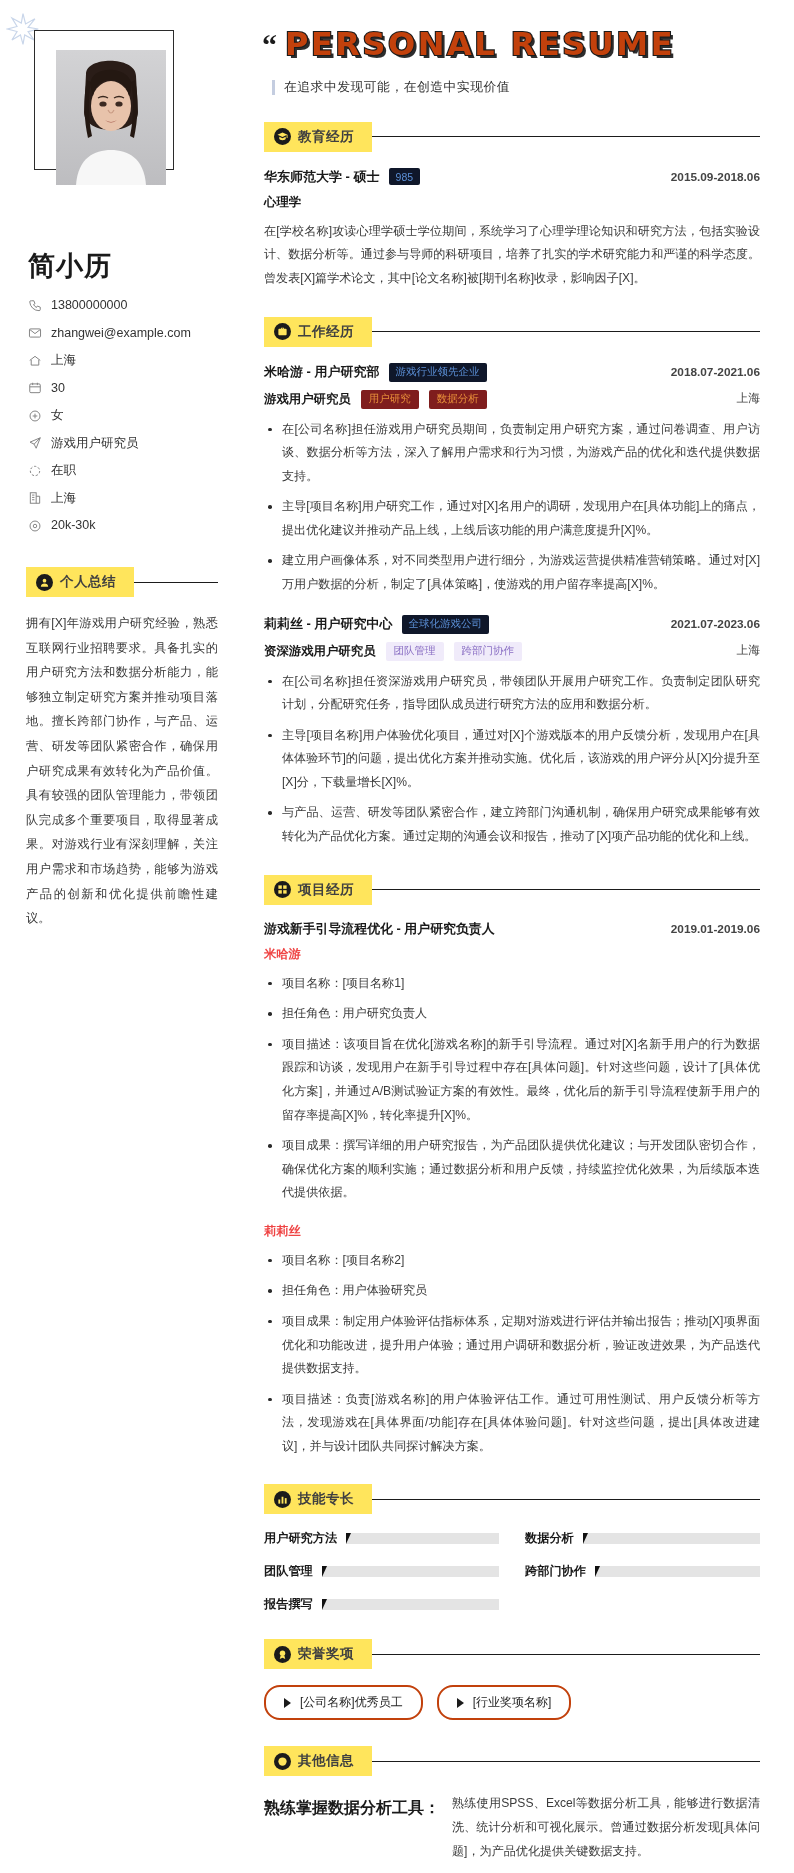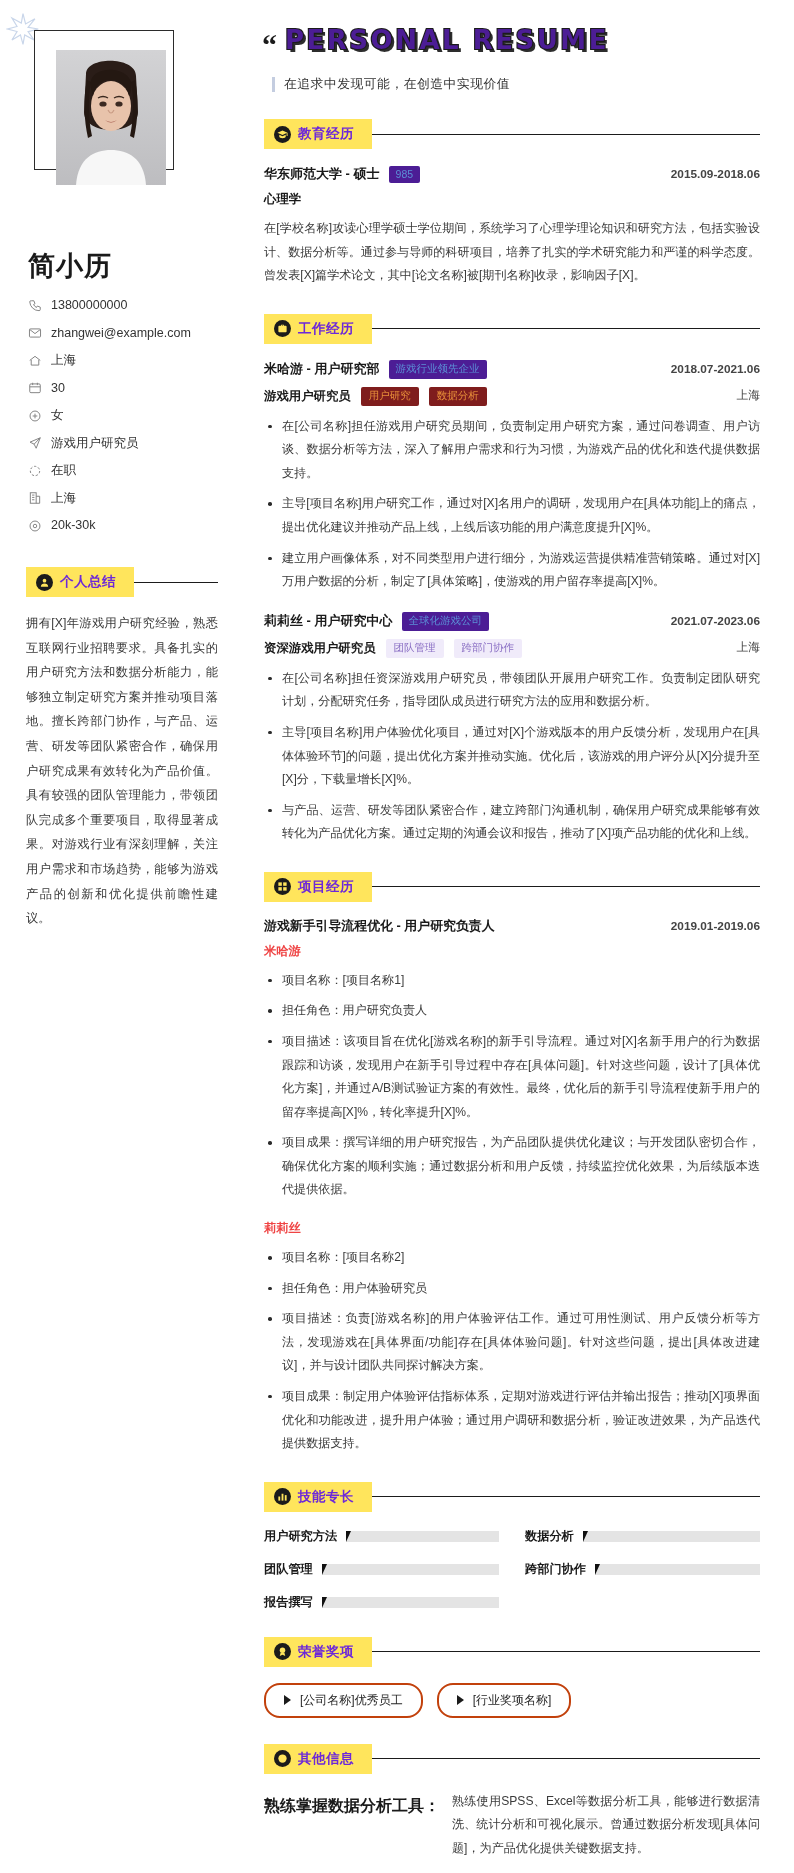--- a/index.html
+++ b/index.html
@@ -100,21 +100,21 @@
   .chip-badge {
     width: 17px; height: 17px; border-radius: 50%;
     background: #1b1b1b;
     display: inline-flex; align-items: center; justify-content: center;
     flex: 0 0 17px;
   }
   .chip-badge svg { display: block; }
   .chip-title {
     font-size: 13.5px;
     font-weight: bold;
-    color: #6d28d9;
+    color: #404040;
     letter-spacing: .5px;
     white-space: nowrap;
   }
   .chip-rule {
     flex: 1 1 auto;
     height: 1px;
     background: #1b1b1b;
     margin-left: -4px;
     position: relative;
     z-index: 1;
@@ -144,24 +144,24 @@
   .quote-mark {
     font-size: 30px;
     line-height: 1;
     color: #1b1b1b;
     font-family: "Liberation Serif", serif;
     font-weight: bold;
     margin-top: 4px;
   }
   .bubble-title {
     font-family: "DejaVu Sans", sans-serif;
-    font-size: 26px;
+    font-size: 32px;
     font-weight: bold;
     letter-spacing: 2.5px;
-    color: #4c1d95;
+    color: #c2410c;
     -webkit-text-stroke: 2.2px #1b1b1b;
     paint-order: stroke fill;
     text-shadow: 3px 3px 0 rgba(27,27,27,.92);
     white-space: nowrap;
     line-height: 1.15;
   }
   .tagline-row {
     display: flex;
     align-items: center;
     gap: 9px;
@@ -184,21 +184,21 @@
     justify-content: space-between;
     gap: 10px;
     margin-bottom: 8px;
   }
   .entry-left { display: flex; align-items: center; gap: 9px; flex-wrap: wrap; min-width:0; }
   .org { font-size: 13px; font-weight: bold; color: #1a1a1a; }
   .date { font-size: 11.8px; color: #444; white-space: nowrap; font-weight: bold;}
   .tag-blue {
     font-size: 10.5px;
     color: #5b8fd6;
-    background: #4c1d95;
+    background: #0f172a;
     padding: 2.5px 7px;
     border-radius: 2px;
     white-space: nowrap;
   }
   .sub-row {
     display: flex;
     align-items: center;
     justify-content: space-between;
     gap: 10px;
     margin-bottom: 9px;
@@ -583,22 +583,22 @@
           <li>项目描述：该项目旨在优化[游戏名称]的新手引导流程。通过对[X]名新手用户的行为数据跟踪和访谈，发现用户在新手引导过程中存在[具体问题]。针对这些问题，设计了[具体优化方案]，并通过A/B测试验证方案的有效性。最终，优化后的新手引导流程使新手用户的留存率提高[X]%，转化率提升[X]%。</li>
           <li>项目成果：撰写详细的用户研究报告，为产品团队提供优化建议；与开发团队密切合作，确保优化方案的顺利实施；通过数据分析和用户反馈，持续监控优化效果，为后续版本迭代提供依据。</li>
         </ul>
       </div>
 
       <div class="entry">
         <div class="proj-company">莉莉丝</div>
         <ul class="bullets">
           <li>项目名称：[项目名称2]</li>
           <li>担任角色：用户体验研究员</li>
+          <li>项目成果：制定用户体验评估指标体系，定期对游戏进行评估并输出报告；推动[X]项界面优化和功能改进，提升用户体验；通过用户调研和数据分析，验证改进效果，为产品迭代提供数据支持。</li>
           <li>项目描述：负责[游戏名称]的用户体验评估工作。通过可用性测试、用户反馈分析等方法，发现游戏在[具体界面/功能]存在[具体体验问题]。针对这些问题，提出[具体改进建议]，并与设计团队共同探讨解决方案。</li>
-          <li>项目成果：制定用户体验评估指标体系，定期对游戏进行评估并输出报告；推动[X]项界面优化和功能改进，提升用户体验；通过用户调研和数据分析，验证改进效果，为产品迭代提供数据支持。</li>
         </ul>
       </div>
     </section>
 
     <section class="section">
       <div class="chip-head">
         <span class="chip">
           <span class="chip-badge">
             <svg viewBox="0 0 24 24" width="11" height="11" fill="#ffe55c">
                 <rect x="3" y="12" width="4" height="9"></rect>

